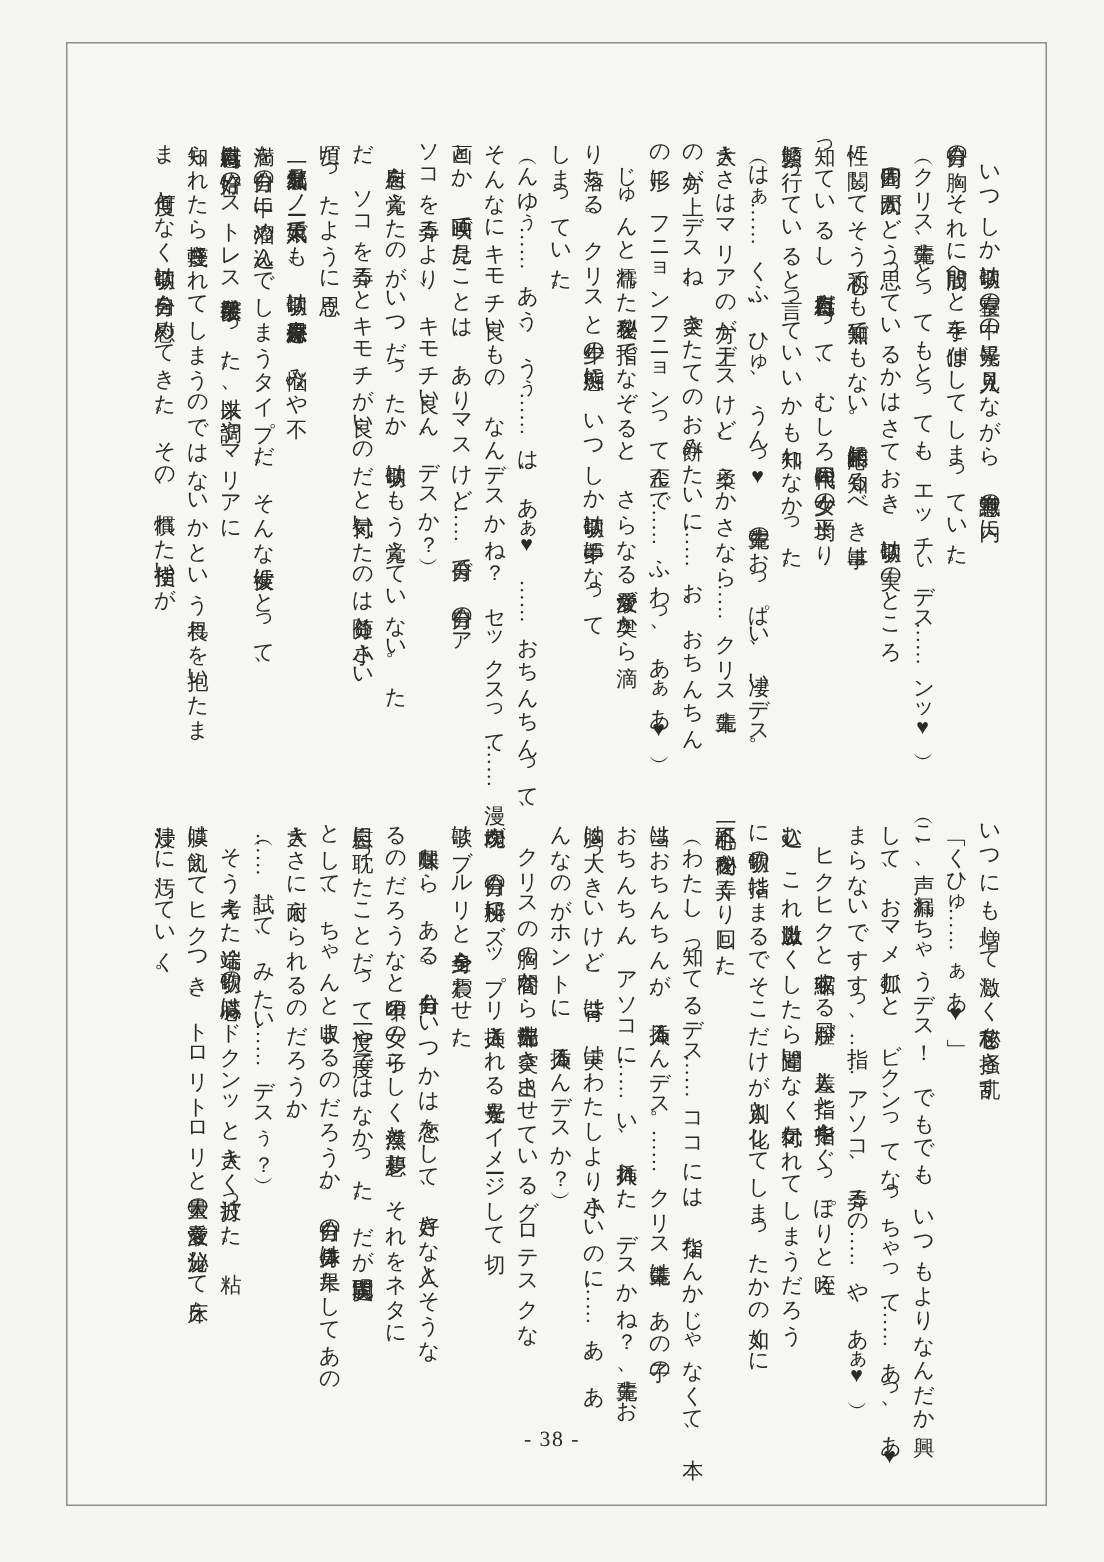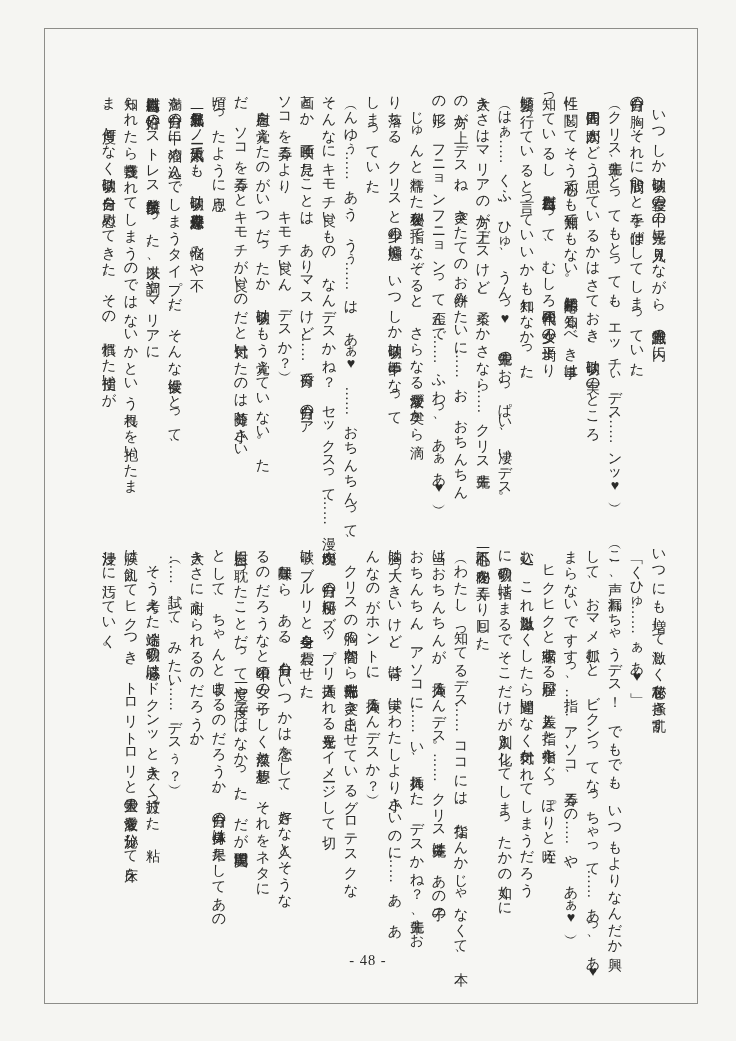--- a/index.html
+++ b/index.html
@@ -116,13 +116,13 @@
     <p class="line">るのだろうなと年頃の女の子らしく漠然と夢想し、それをネタに</p>
     <p class="line">自慰に耽ったことだって一度や二度ではなかった。だが現実問題</p>
     <p class="line">として、ちゃんと収まるのだろうか。自分の身体は果たしてあの</p>
     <p class="line">大きさに耐えられるのだろうか。</p>
     <p class="line">　（……試して、みたい……デスぅ？）</p>
     <p class="line">　そう考えた途端、切歌の心臓はドクンッと大きく波打った。粘</p>
     <p class="line">膜は飢えてヒクつき、トロリトロリと大量の愛液を分泌して床を</p>
     <p class="line">汁浸しに汚していく。</p>
   </div>
 
-<div class="page-number">- 48 -</div>
+<div class="page-number">- 38 -</div>
 
 </body></html>

